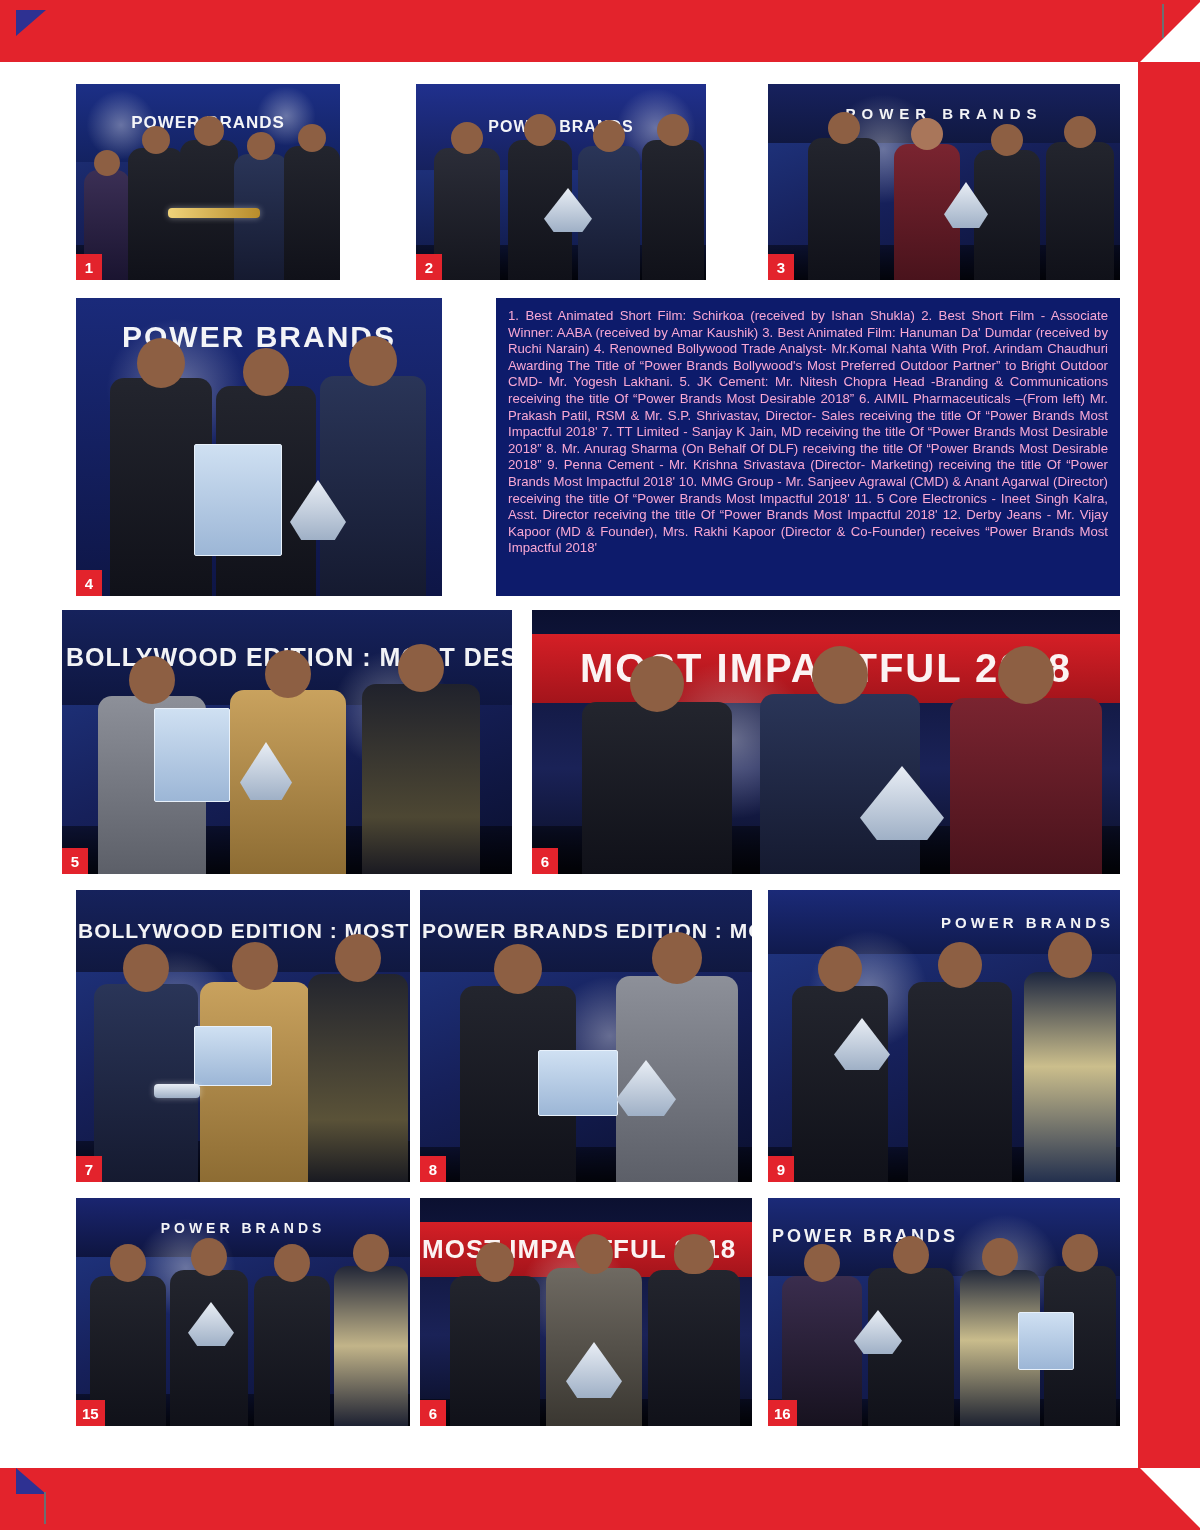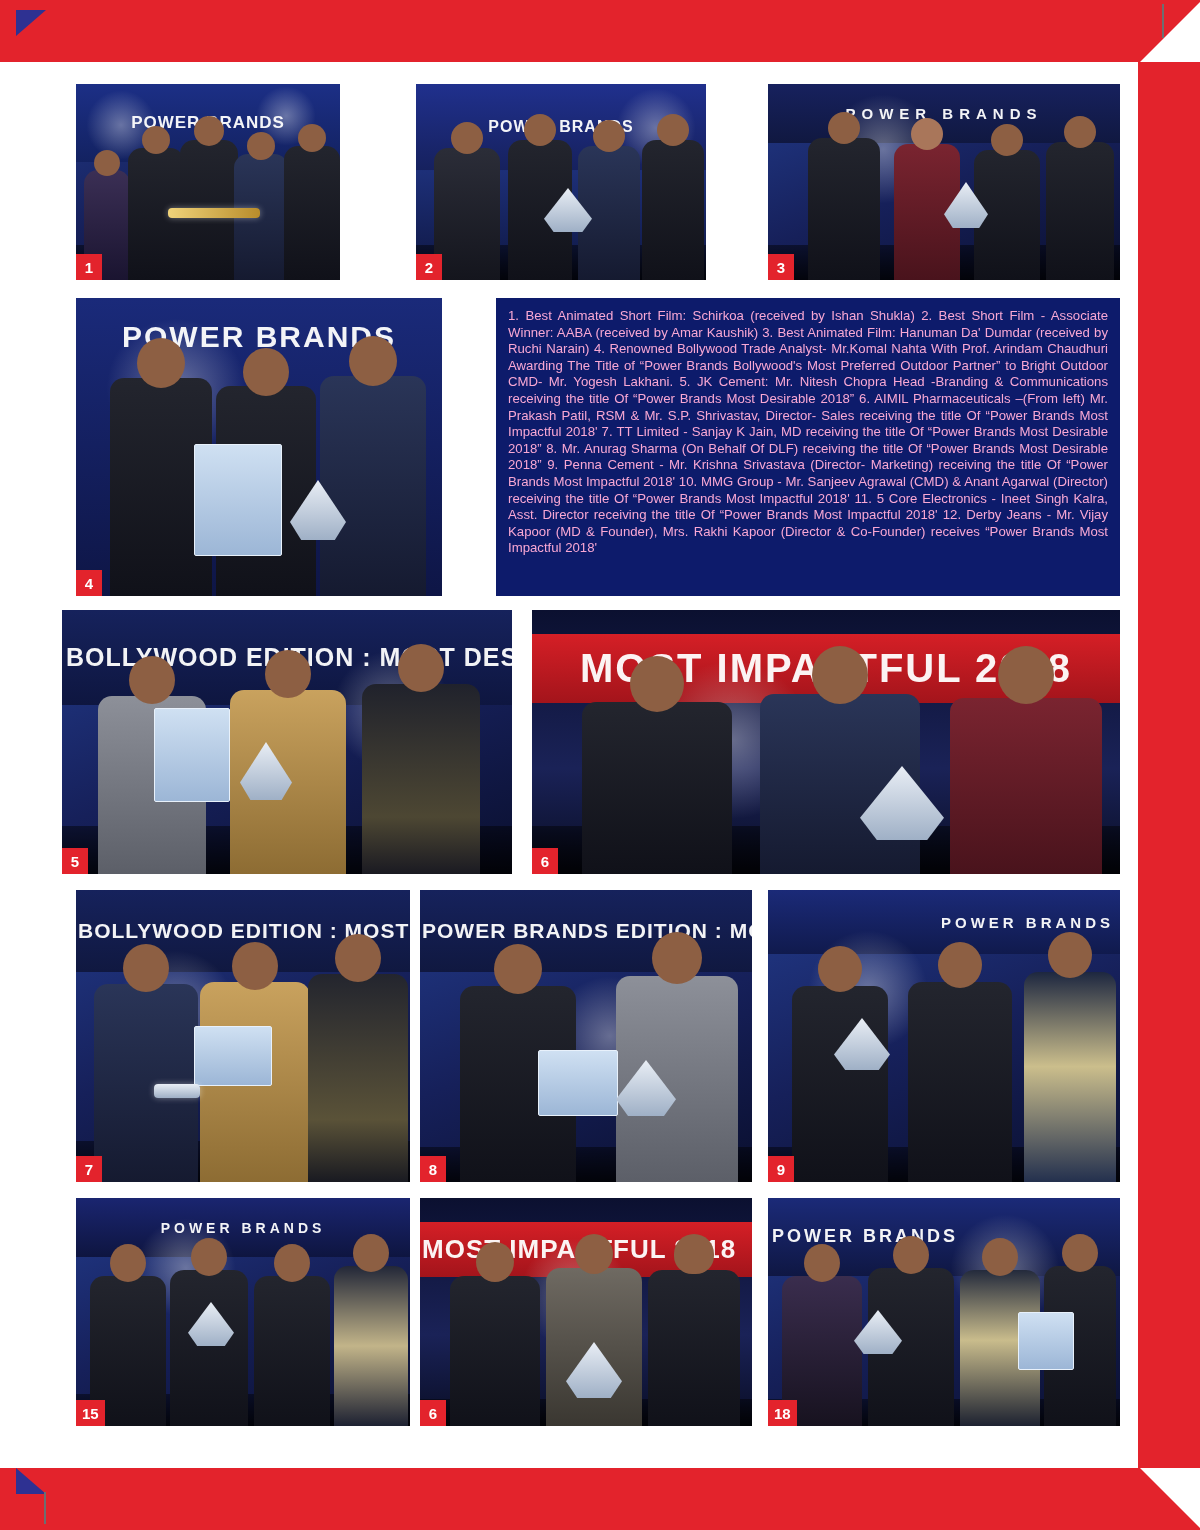--- a/index.html
+++ b/index.html
@@ -396,16 +396,16 @@
       </div>
       <div class="person suit-saree" style="left:192px;width:80px;height:156px;background:linear-gradient(180deg,#232a3c 0%,#c9bc8c 45%,#1d2231 100%);">
         <div class="head" style="top:-32px;width:36px;height:38px;"></div>
       </div>
       <div class="person suit-dark" style="left:276px;width:72px;height:160px;">
         <div class="head" style="top:-32px;width:36px;height:38px;"></div>
       </div>
       <div class="trophy" style="left:86px;bottom:72px;width:48px;height:44px;clip-path:polygon(50% 0,100% 70%,80% 100%,20% 100%,0 70%);"></div>
       <div class="plaque" style="left:250px;bottom:56px;width:54px;height:56px;"></div>
     </div>
-    <div class="badge">18</div>
+    <div class="badge">16</div>
   </div>
 
 </div>
 
 </body></html>

